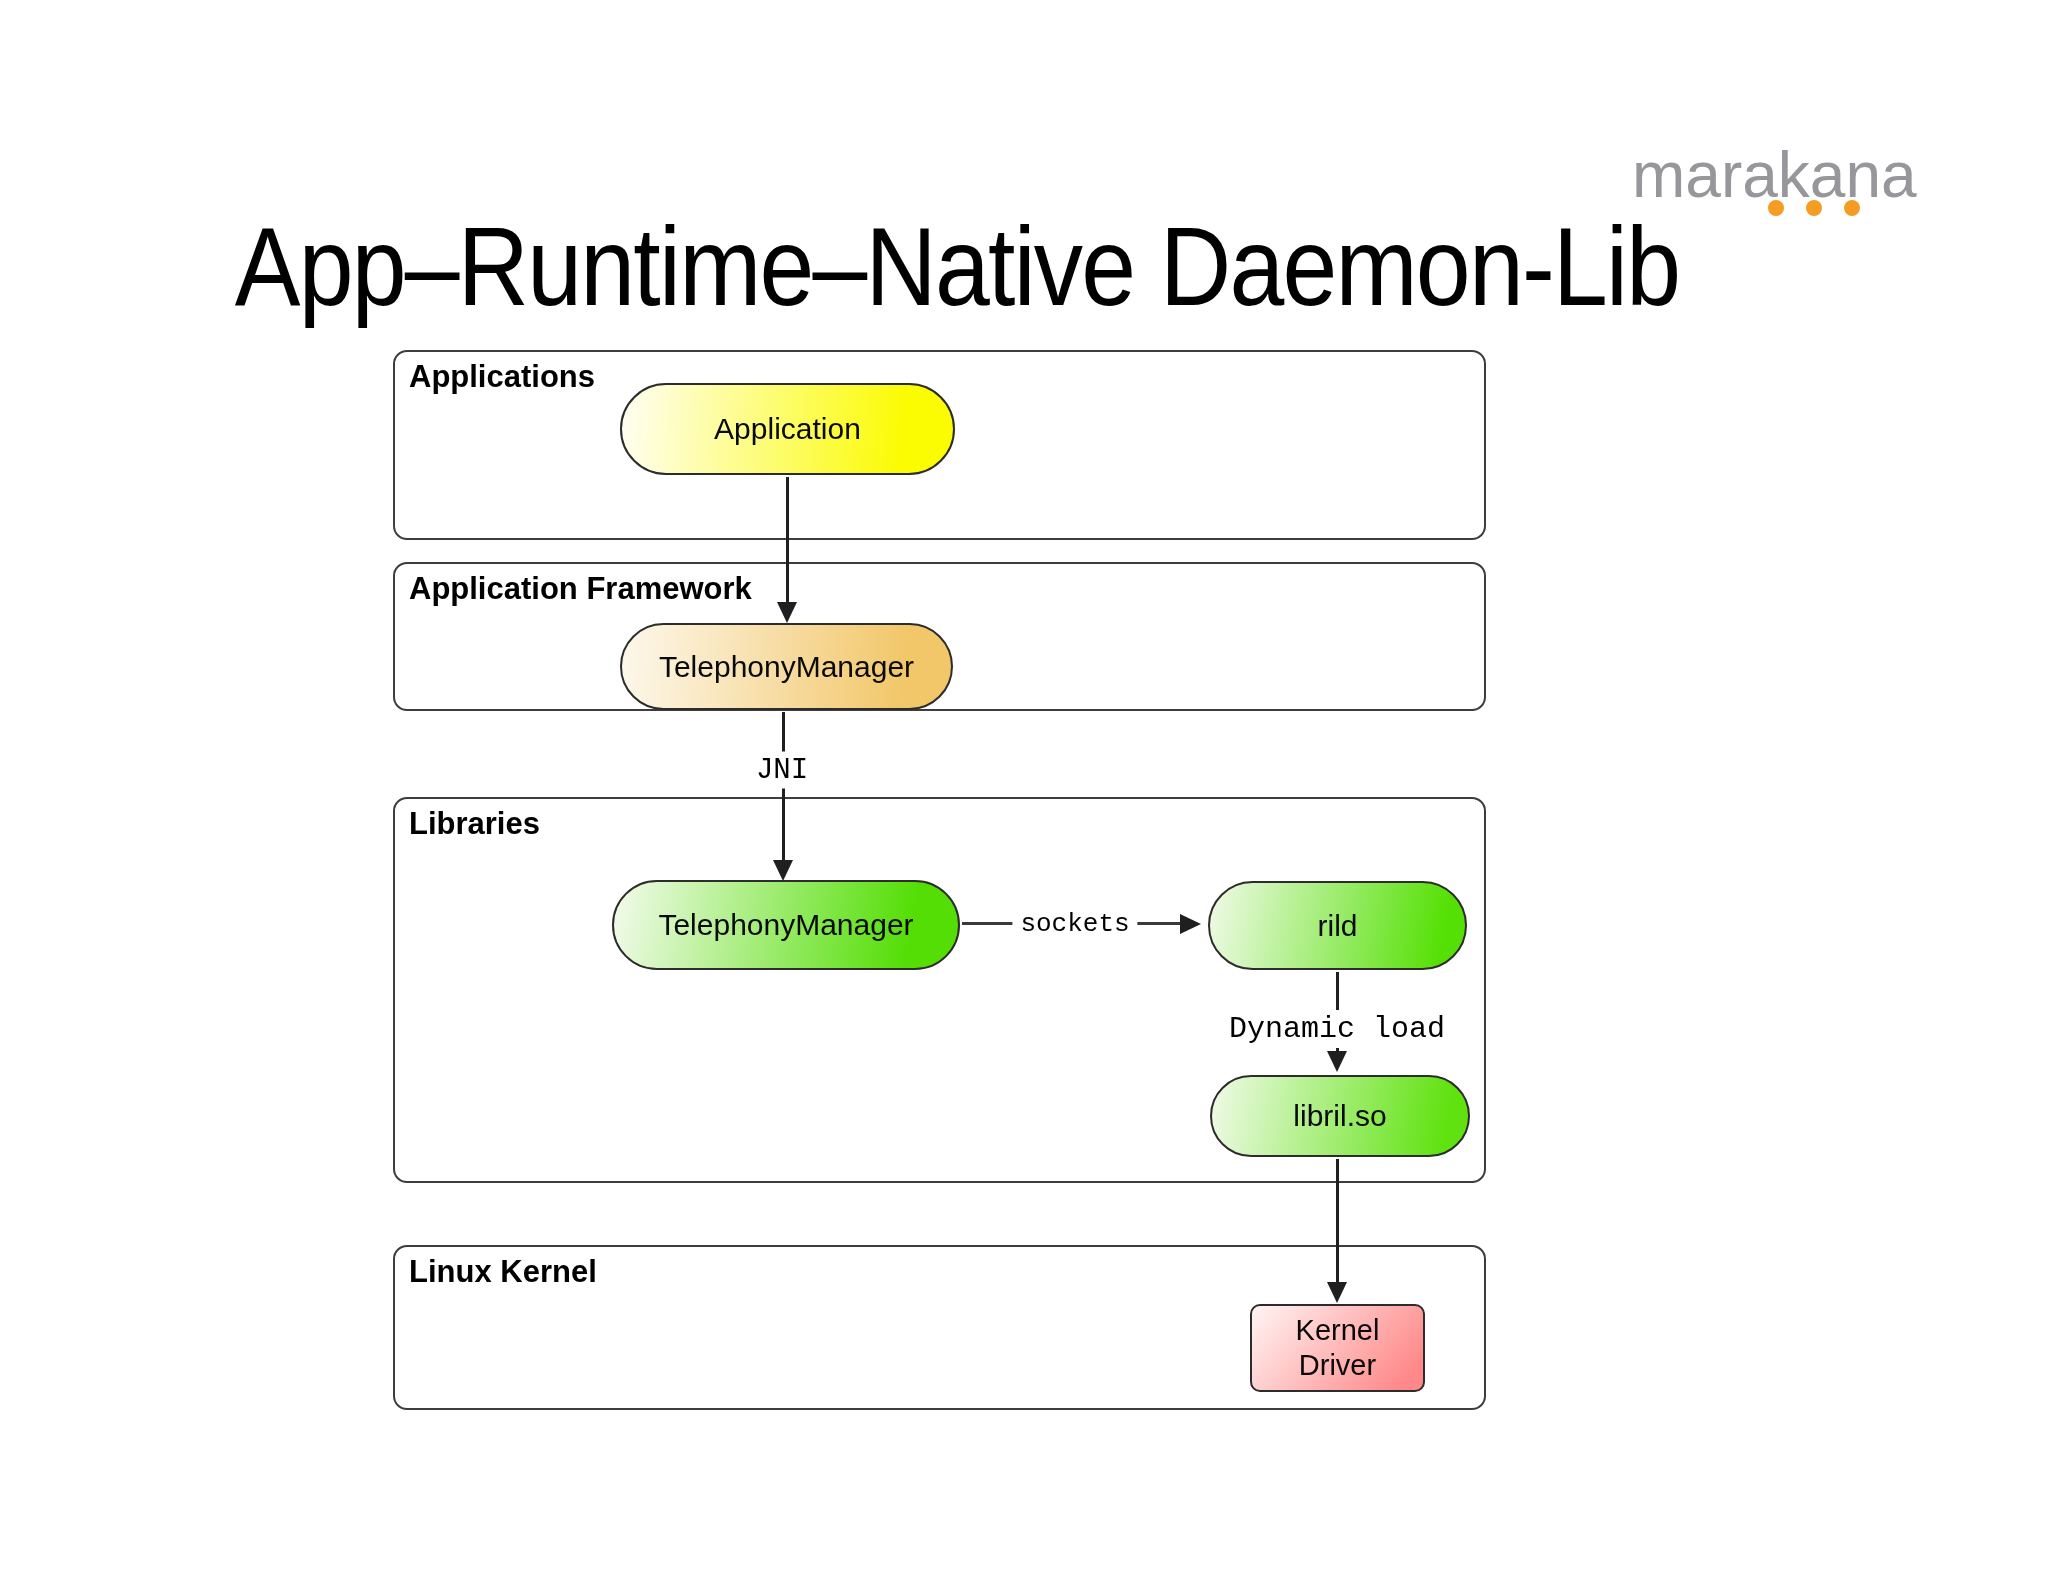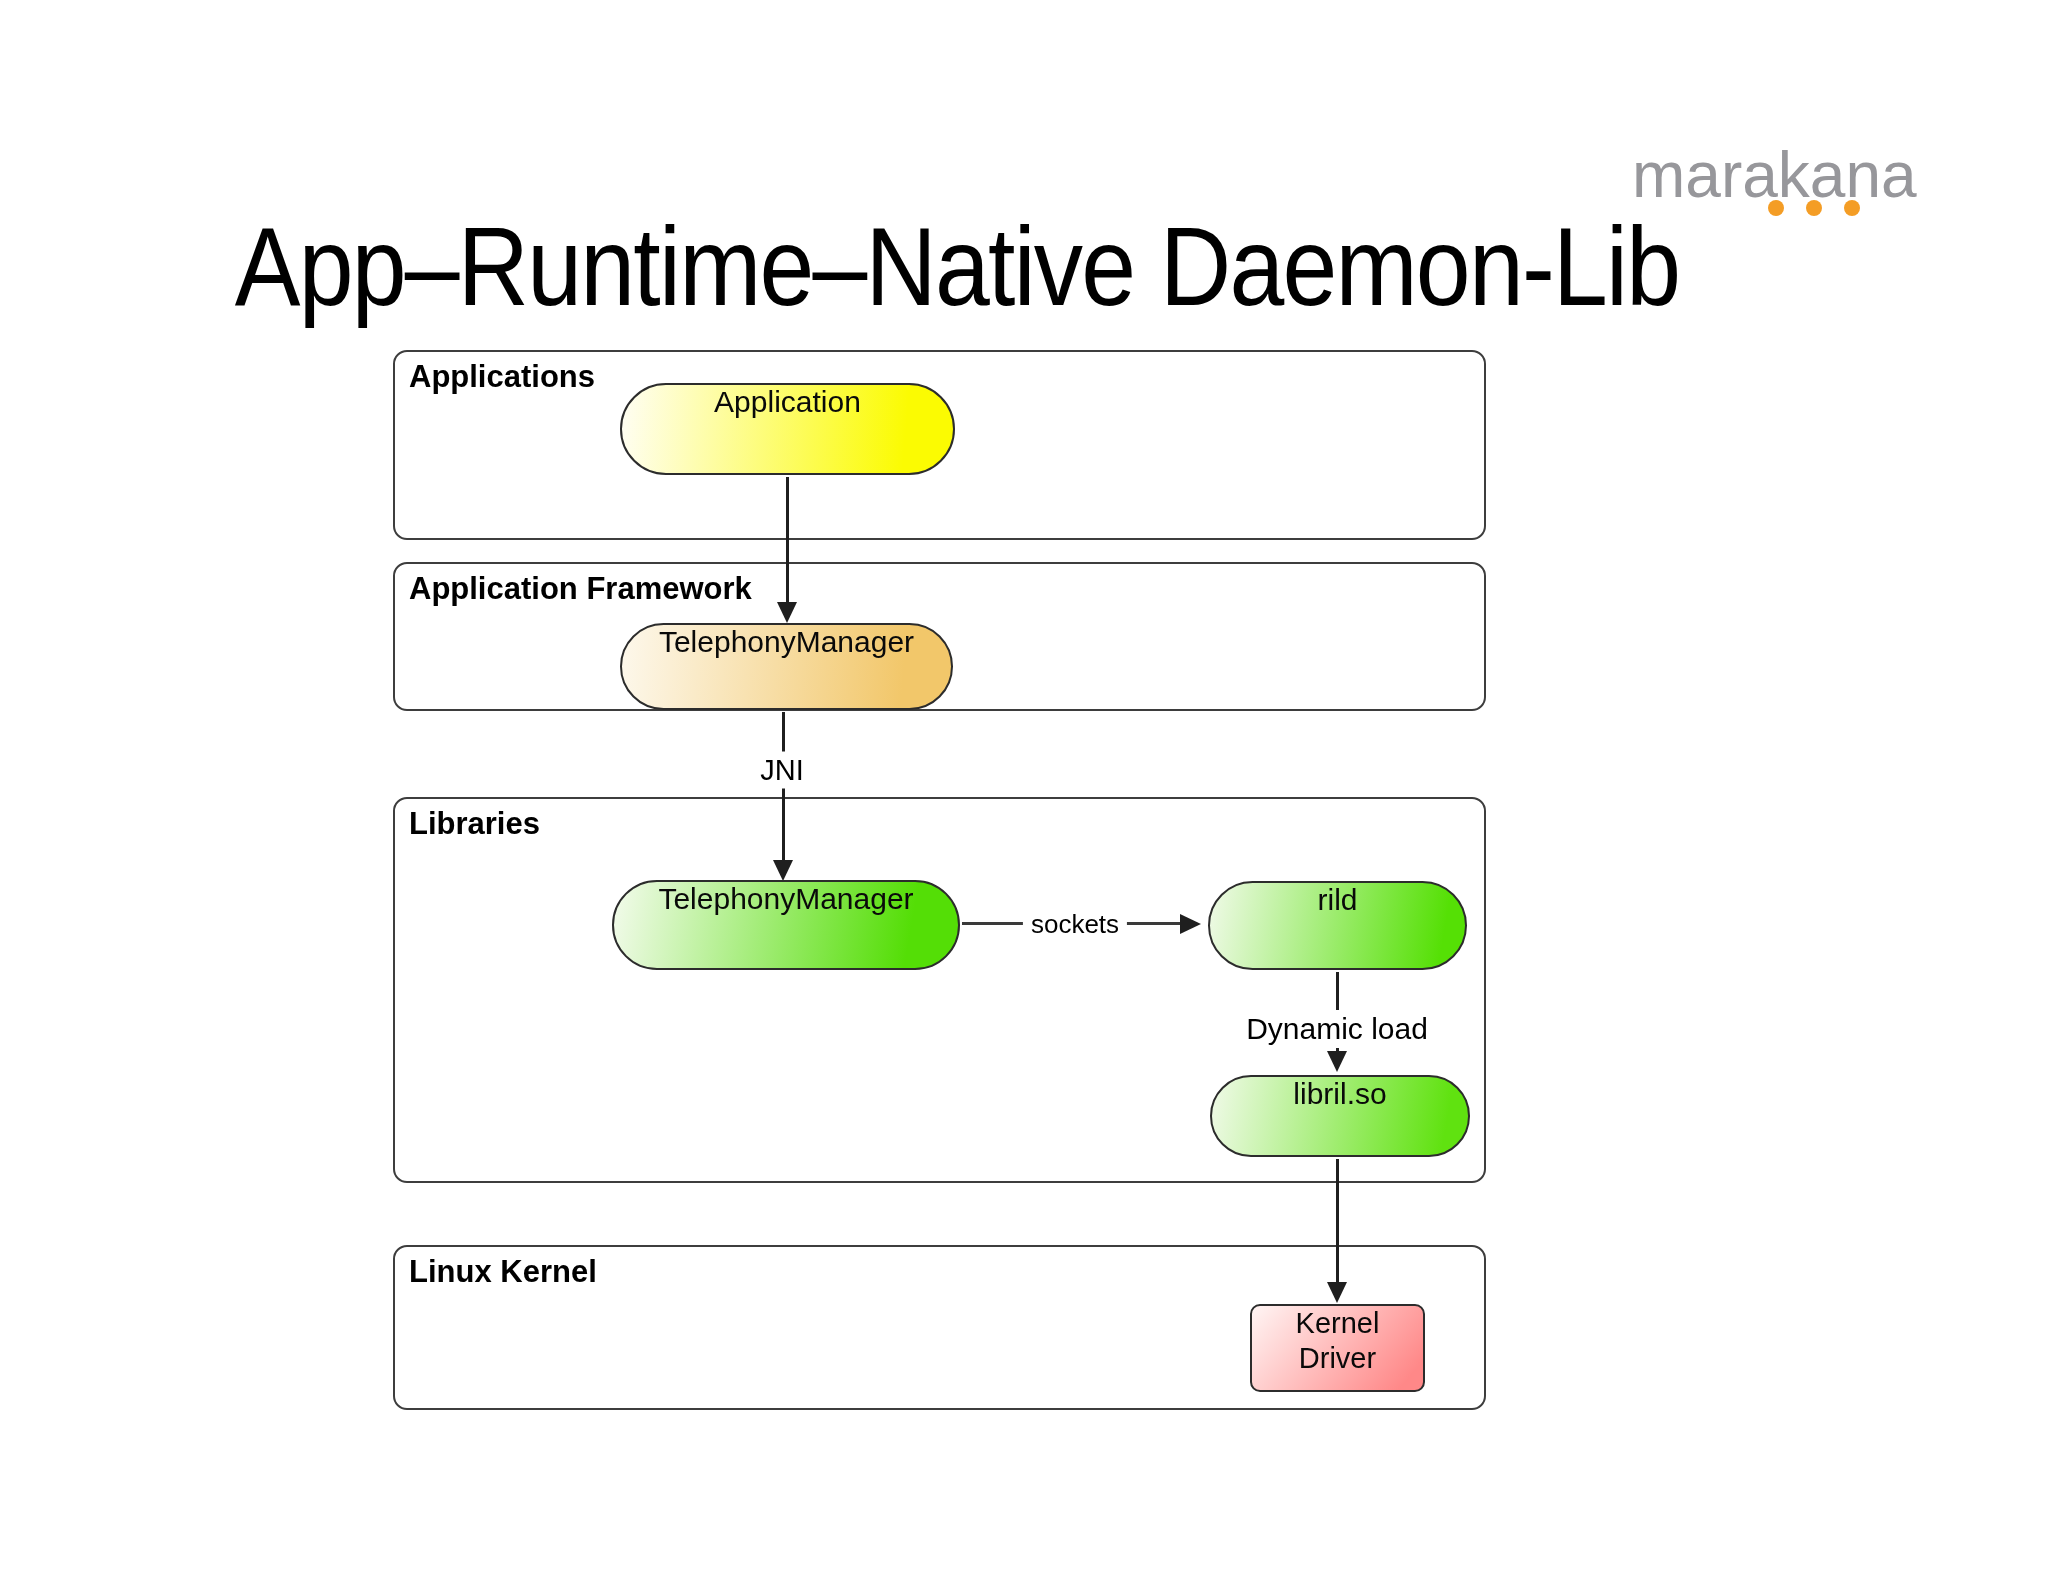--- a/index.html
+++ b/index.html
@@ -46,40 +46,40 @@
     border-left:10px solid transparent; border-right:10px solid transparent;
     border-top:21px solid #1f1f1f;
   }
   .arrow-right {
     position:absolute; width:0; height:0; z-index:2;
     border-top:10px solid transparent; border-bottom:10px solid transparent;
     border-left:21px solid #1f1f1f;
   }
   .edge-label {
     position:absolute; transform:translate(-50%,-50%); z-index:4;
-    background:#ffffff; padding:2px 8px; color:#000; white-space:nowrap;
+    background:#ffffff; padding:2px 8px; color:#000; white-space:nowrap;font-family:Liberation Mono, monospace;
   }
   .lbl-jni { left:782px; top:770px; font-size:29px; }
   .lbl-sockets { left:1075px; top:924px; font-size:26px; }
   .lbl-dynamic { left:1337px; top:1029px; font-size:30px; }
 
   .line-e0 { left:786px; top:477px; height:128px; }
   .head-e0 { left:777px; top:602px; }
   .line-e1 { left:782px; top:712px; height:150px; }
   .head-e1 { left:773px; top:860px; }
   .line-e2 { left:962px; top:922px; width:220px; }
   .head-e2 { left:1180px; top:914px; }
   .line-e3 { left:1336px; top:972px; height:81px; }
   .head-e3 { left:1327px; top:1051px; }
   .line-e4 { left:1336px; top:1159px; height:125px; }
   .head-e4 { left:1327px; top:1282px; }
 
   
   .node {
-    position:absolute; z-index:3; display:flex; justify-content:center;
+    position:absolute; z-index:3; display:flex; align-items:center; justify-content:center;
     border:2.5px solid #2c2c2c; color:#0a0a0a; font-size:30px; text-align:center;
   }
   .node-application {
     left:620px; top:383px; width:335px; height:92px; border-radius:46px;
     background:linear-gradient(95deg,#fffef4 0%,#fbfb02 85%);
   }
   .node-tm-framework {
     left:620px; top:623px; width:333px; height:87px; border-radius:44px;
     background:linear-gradient(95deg,#fdf8ec 0%,#f2c76a 85%);
   }

